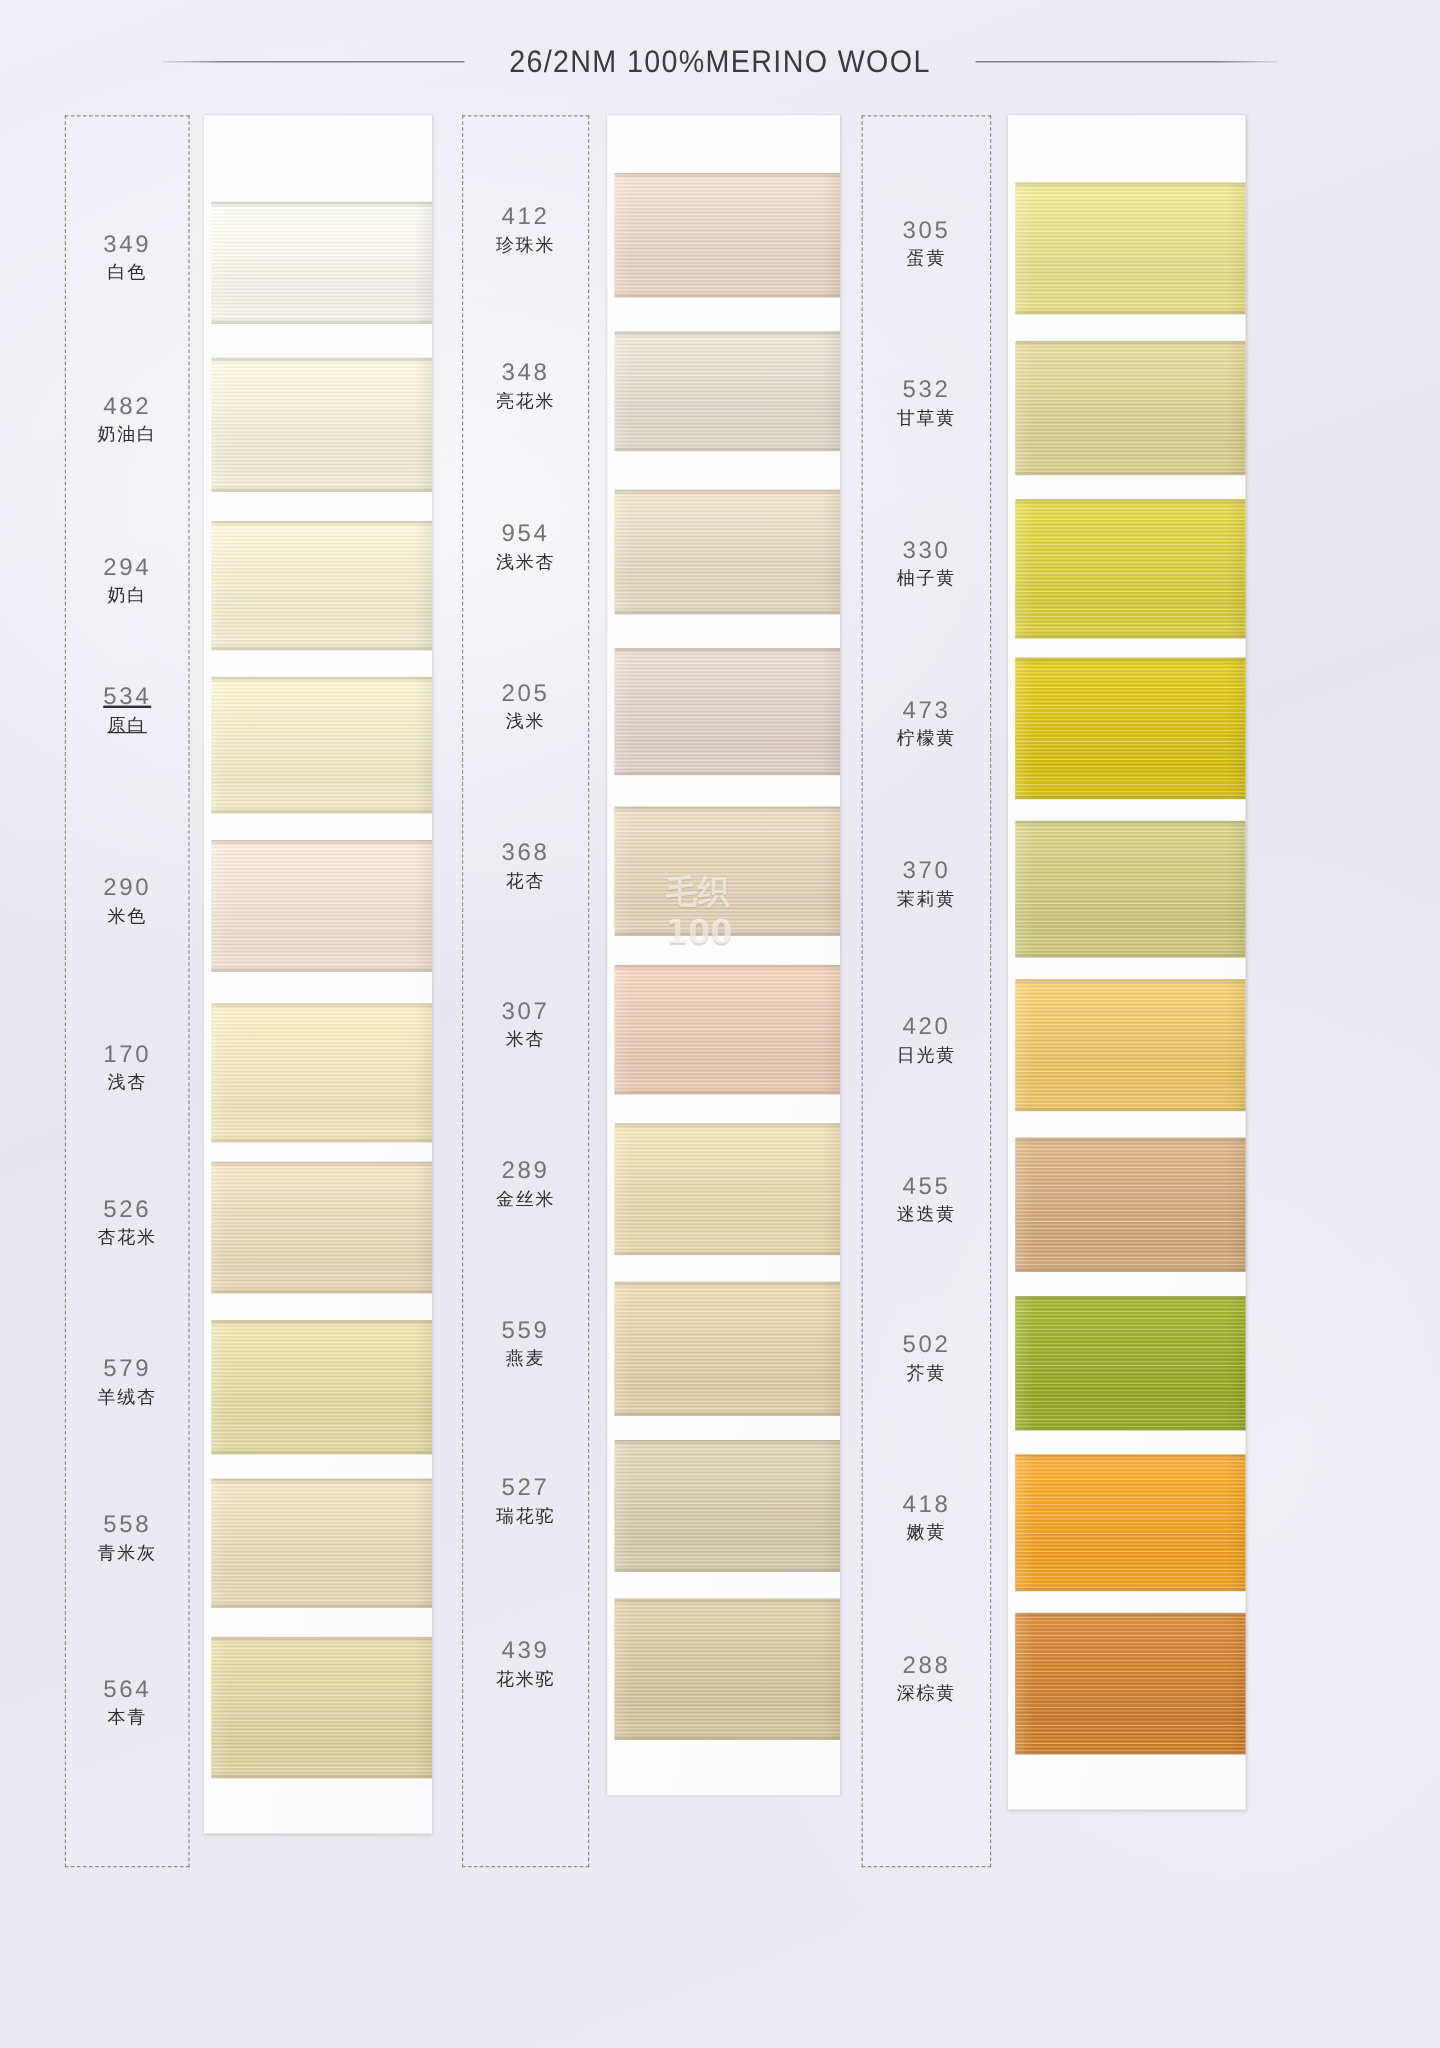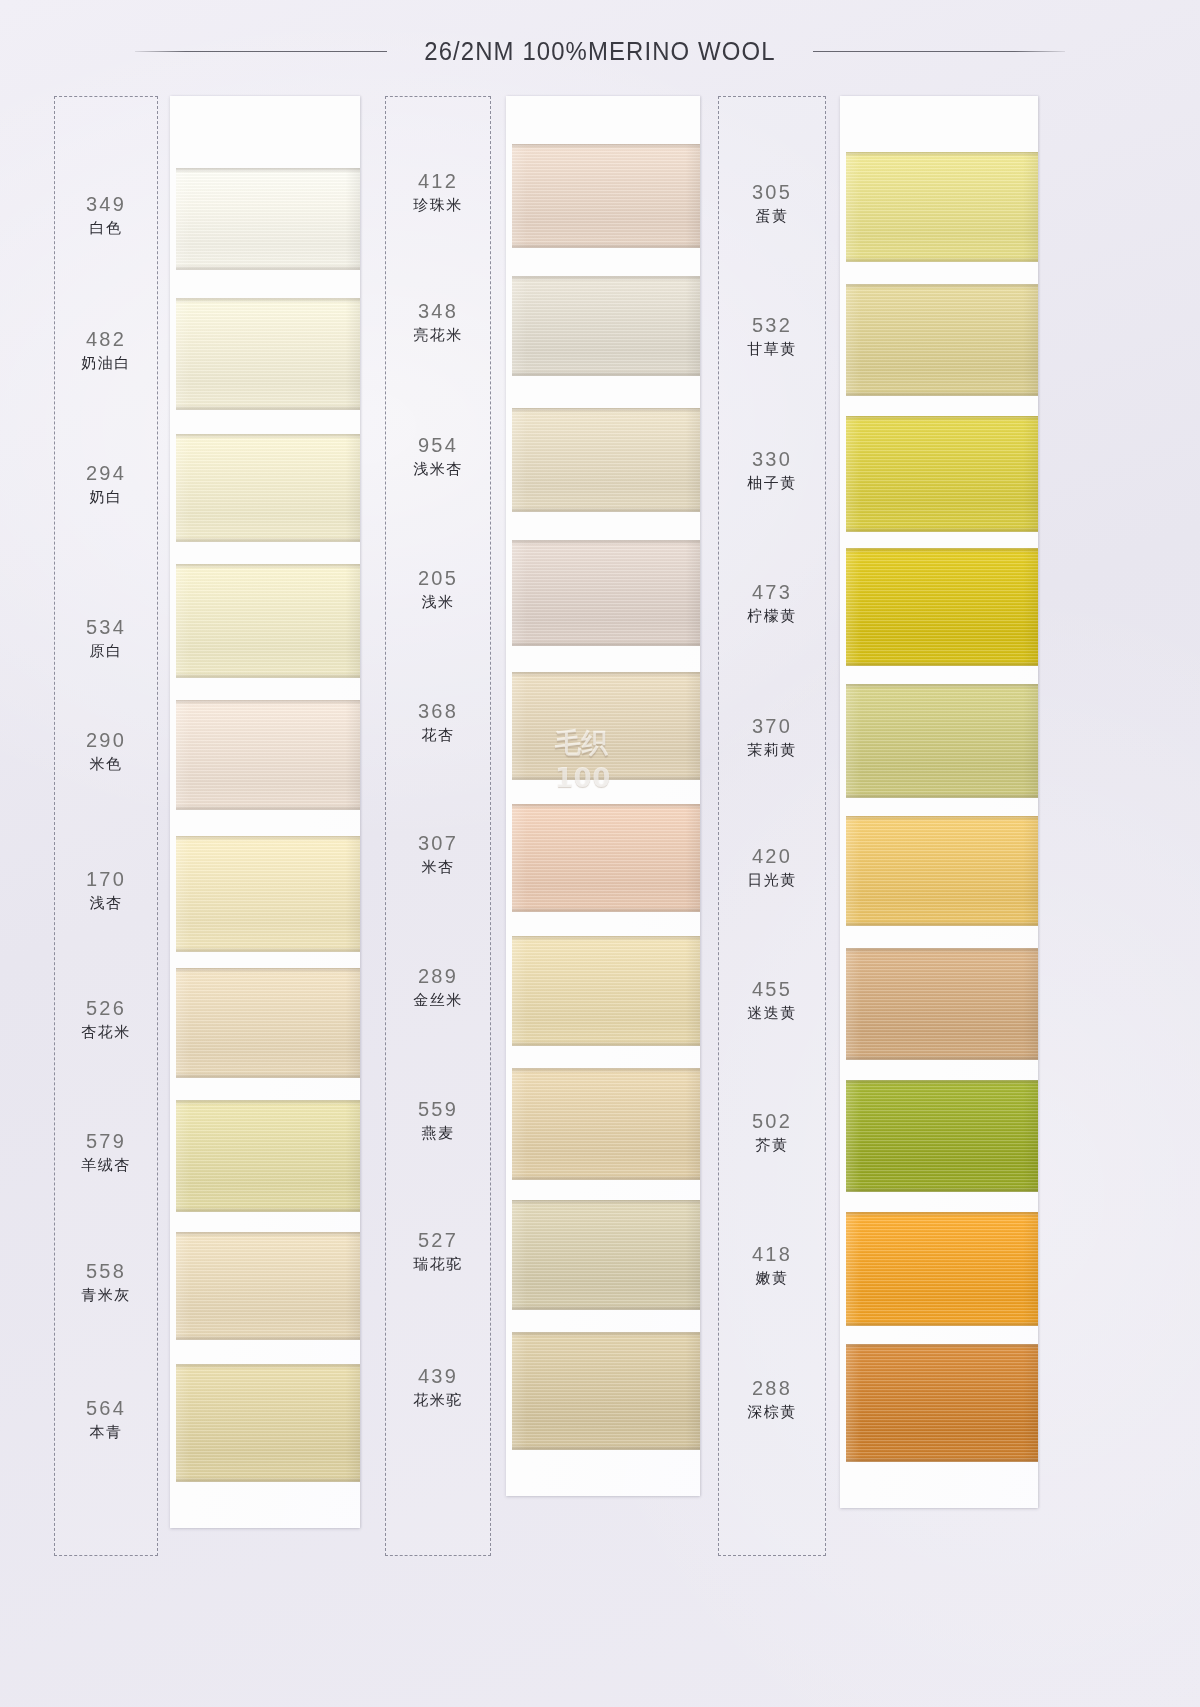--- a/index.html
+++ b/index.html
@@ -170,21 +170,21 @@
         <div class="label-name">白色</div>
       </div>
       <div class="label-cell" style="top: 230px;">
         <div class="label-code">482</div>
         <div class="label-name">奶油白</div>
       </div>
       <div class="label-cell" style="top: 364px;">
         <div class="label-code">294</div>
         <div class="label-name">奶白</div>
       </div>
-      <div class="label-cell" style="top: 518px;">
+      <div class="label-cell" style="top: 472px; text-decoration: underline;">
         <div class="label-code">534</div>
         <div class="label-name">原白</div>
       </div>
       <div class="label-cell" style="top: 631px;">
         <div class="label-code">290</div>
         <div class="label-name">米色</div>
       </div>
       <div class="label-cell" style="top: 770px;">
         <div class="label-code">170</div>
         <div class="label-name">浅杏</div>

